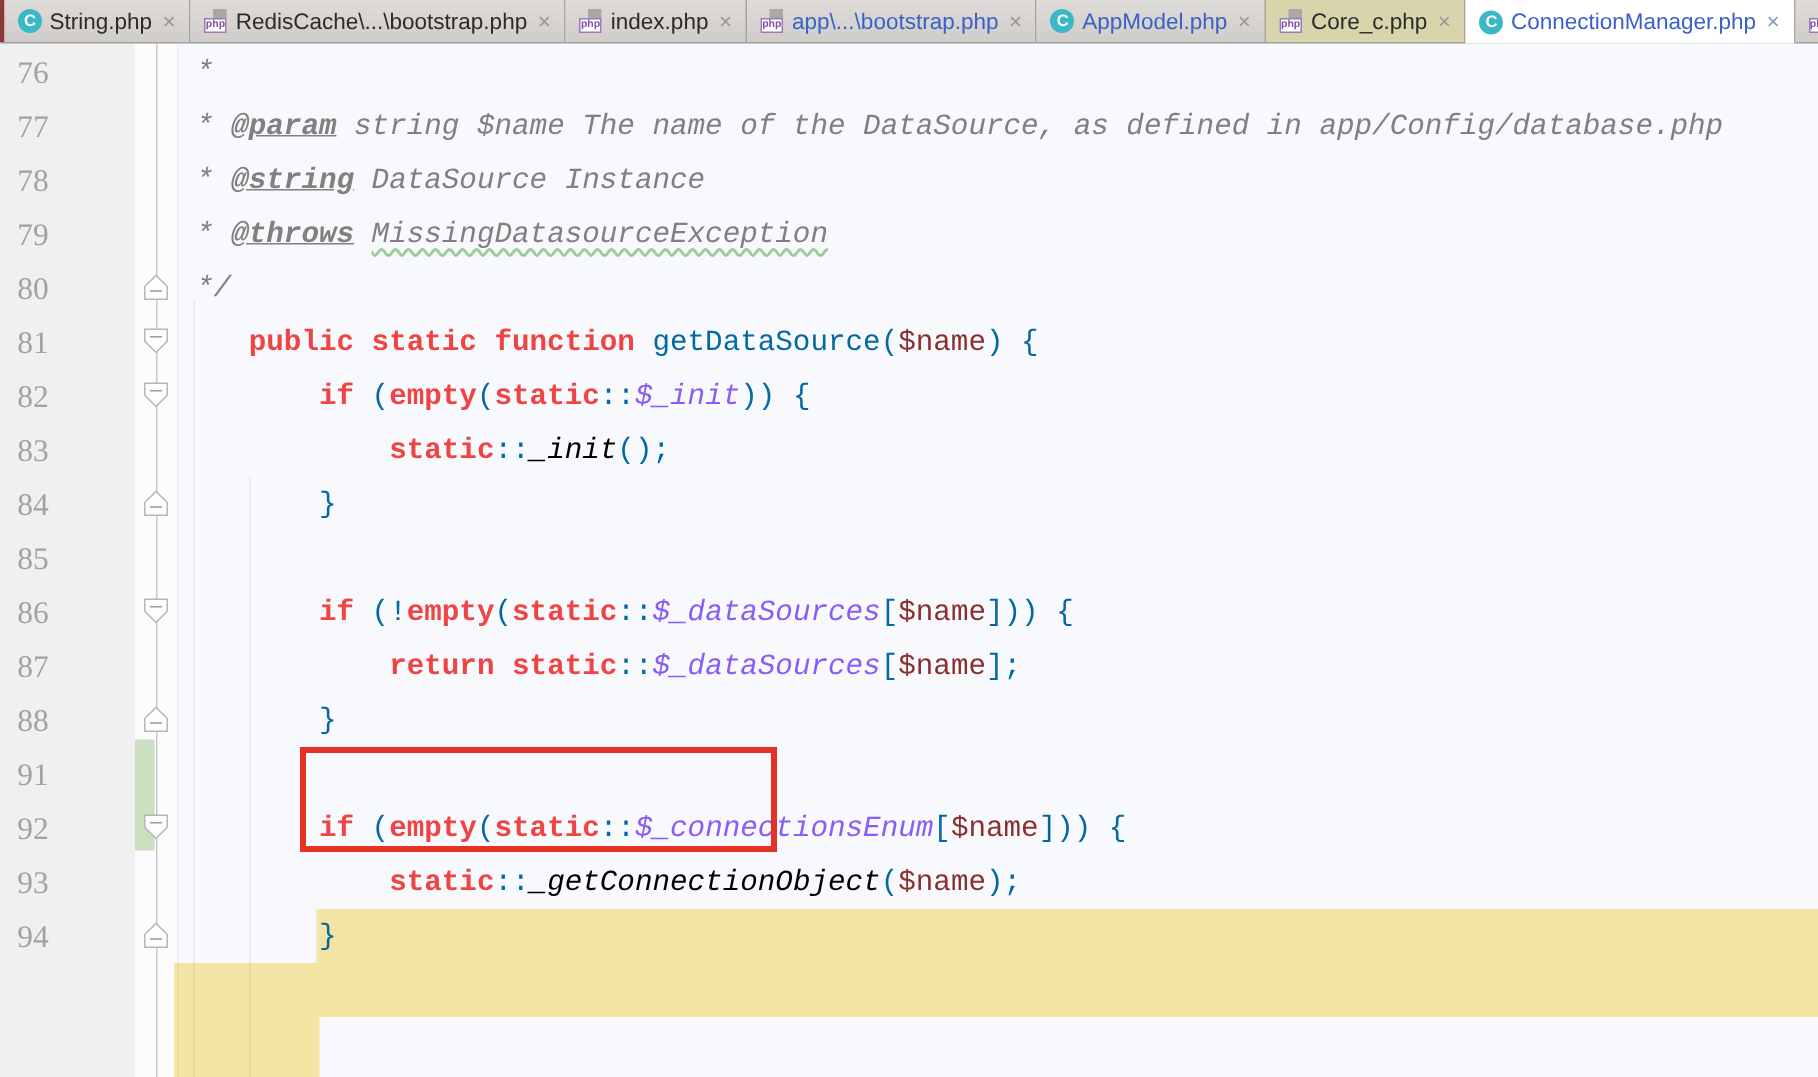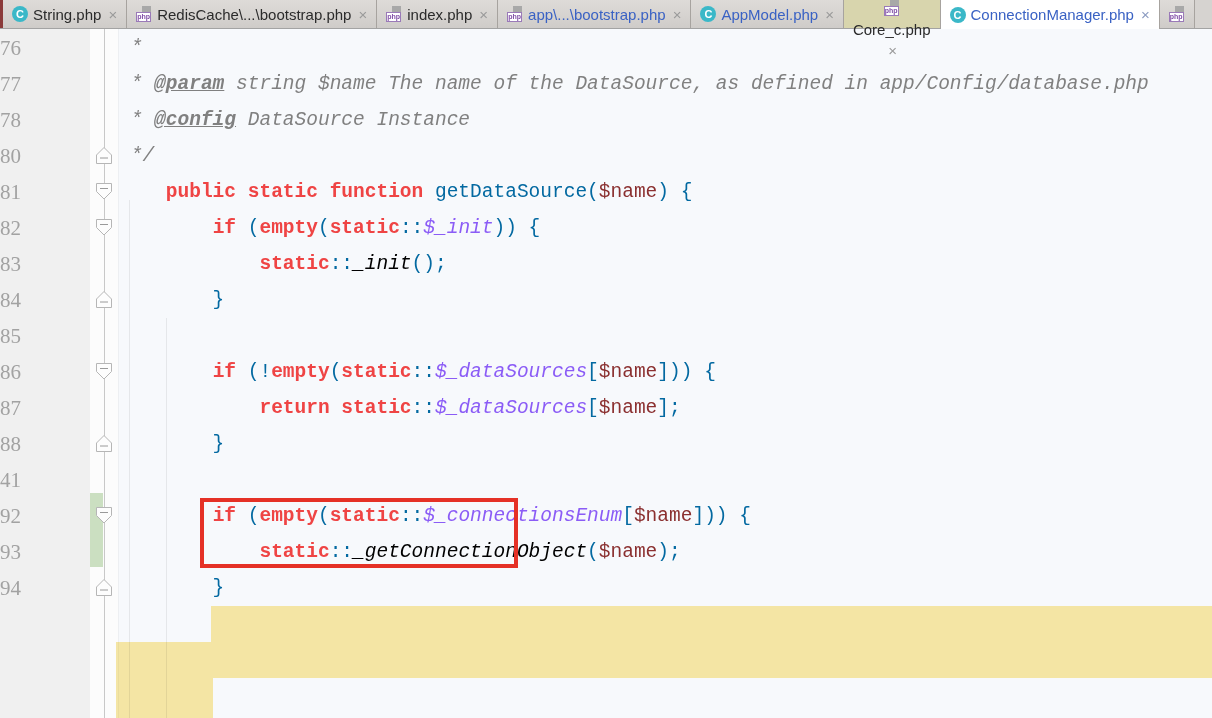--- a/index.html
+++ b/index.html
@@ -15,21 +15,21 @@
     display:flex;align-items:stretch;z-index:10;
   }
   .tab-edge-sliver{width:3px;height:100%;background:#8b3a3a;flex:0 0 auto;}
   .tab{
     display:flex;align-items:center;gap:5px;padding:0 9px;
     border-right:1px solid #a7a39f;box-sizing:border-box;
     background:linear-gradient(#dedbd8,#cfccc9);
     font-size:15px;color:#2b2b2b;cursor:default;white-space:nowrap;flex:0 0 auto;
   }
   .tab.text-blue .tab-label{color:#3a62c4;}
-  .tab.state-olive{background:#d8d5ad;flex-direction:column;}
+  .tab.state-olive{background:#d8d5ad;}
   .tab.state-active{background:#ffffff;position:relative;z-index:2;margin-bottom:-1px;border-right:1px solid #a7a39f;}
   .tab-close{font-size:15px;line-height:15px;color:#9a9a9a;margin-left:2px;}
   .state-active .tab-close{color:#8a9ac0;}
   .icon-class{
     width:16px;height:16px;border-radius:50%;background:#3bb8c8;flex:0 0 auto;
     color:#fff;font-size:11px;font-weight:bold;line-height:16px;text-align:center;
   }
   .icon-php{width:16px;height:16px;position:relative;flex:0 0 auto;}
   .icon-php .page{position:absolute;top:0;right:1px;width:9px;height:11px;background:#a8a8a8;}
   .icon-php .badge{
@@ -52,21 +52,21 @@
   #hl-y3{left:116px;top:678px;width:97px;height:40px;}
   .vcs-bar{position:absolute;left:90px;top:493px;width:13px;height:74px;background:#cbdfc1;z-index:1;}
   .red-box{
     position:absolute;left:200px;top:498px;width:318px;height:70px;
     border:4px solid #e53126;box-sizing:border-box;z-index:6;pointer-events:none;
   }
   
   .lines{position:absolute;left:0;top:30px;width:1212px;z-index:3;}
   .row{display:flex;height:36px;}
   .gnum{
-    width:90px;box-sizing:border-box;padding-right:46px;text-align:left;flex:0 0 auto;
+    width:90px;box-sizing:border-box;padding-right:46px;text-align:center;flex:0 0 auto;
     font-family:"Liberation Serif",serif;font-size:21px;line-height:36px;color:#a2a2a2;
   }
   .foldcell{width:28px;position:relative;flex:0 0 auto;}
   .foldcell svg{position:absolute;left:5px;top:8px;}
   .codeline{
     flex:1;margin:0;padding:0 0 0 1px;
     font-family:"Liberation Mono",monospace;font-size:19.5px;line-height:36px;
     white-space:pre;color:#000;
   }
   .tk-kw{color:#ef4444;font-weight:bold;}
@@ -157,21 +157,26 @@
       <pre class="codeline"><span class="tk-cmt"> *</span></pre>
     </div>
     <div class="row">
       <div class="gnum">77</div>
       <div class="foldcell"></div>
       <pre class="codeline"><span class="tk-cmt"> * </span><span class="tk-tag">@param</span><span class="tk-cmt"> string $name The name of the DataSource, as defined in app/Config/database.php</span></pre>
     </div>
     <div class="row">
       <div class="gnum">78</div>
       <div class="foldcell"></div>
-      <pre class="codeline"><span class="tk-cmt"> * </span><span class="tk-tag">@config</span><span class="tk-cmt"> DataSource Instance</span></pre>
+      <pre class="codeline"><span class="tk-cmt"> * </span><span class="tk-tag">@string</span><span class="tk-cmt"> DataSource Instance</span></pre>
+    </div>
+    <div class="row">
+      <div class="gnum">79</div>
+      <div class="foldcell"></div>
+      <pre class="codeline"><span class="tk-cmt"> * </span><span class="tk-tag">@throws</span><span class="tk-cmt"> </span><span class="tk-cmtw">MissingDatasourceException</span></pre>
     </div>
     <div class="row">
       <div class="gnum">80</div>
       <div class="foldcell">
         <svg width="18" height="19" viewBox="0 0 18 19">
           <path d="M1.5 17.5 H16.5 V9 L9 1.5 L1.5 9 Z" fill="#fdfdfd" stroke="#b6b6b6"></path>
           <line x1="5" y1="12" x2="13" y2="12" stroke="#9a9a9a"></line>
         </svg>
       </div>
       <pre class="codeline"><span class="tk-cmt"> */</span></pre>
@@ -235,21 +240,21 @@
       <div class="gnum">88</div>
       <div class="foldcell">
         <svg width="18" height="19" viewBox="0 0 18 19">
           <path d="M1.5 17.5 H16.5 V9 L9 1.5 L1.5 9 Z" fill="#fdfdfd" stroke="#b6b6b6"></path>
           <line x1="5" y1="12" x2="13" y2="12" stroke="#9a9a9a"></line>
         </svg>
       </div>
       <pre class="codeline"><span class="tk-plain">        }</span></pre>
     </div>
     <div class="row">
-      <div class="gnum">41</div>
+      <div class="gnum">91</div>
       <div class="foldcell"></div>
       <pre class="codeline"></pre>
     </div>
     <div class="row">
       <div class="gnum">92</div>
       <div class="foldcell">
         <svg width="18" height="19" viewBox="0 0 18 19">
           <path d="M1.5 1.5 H16.5 V9.5 L9 17 L1.5 9.5 Z" fill="#fdfdfd" stroke="#b6b6b6"></path>
           <line x1="5" y1="6.5" x2="13" y2="6.5" stroke="#9a9a9a"></line>
         </svg>

